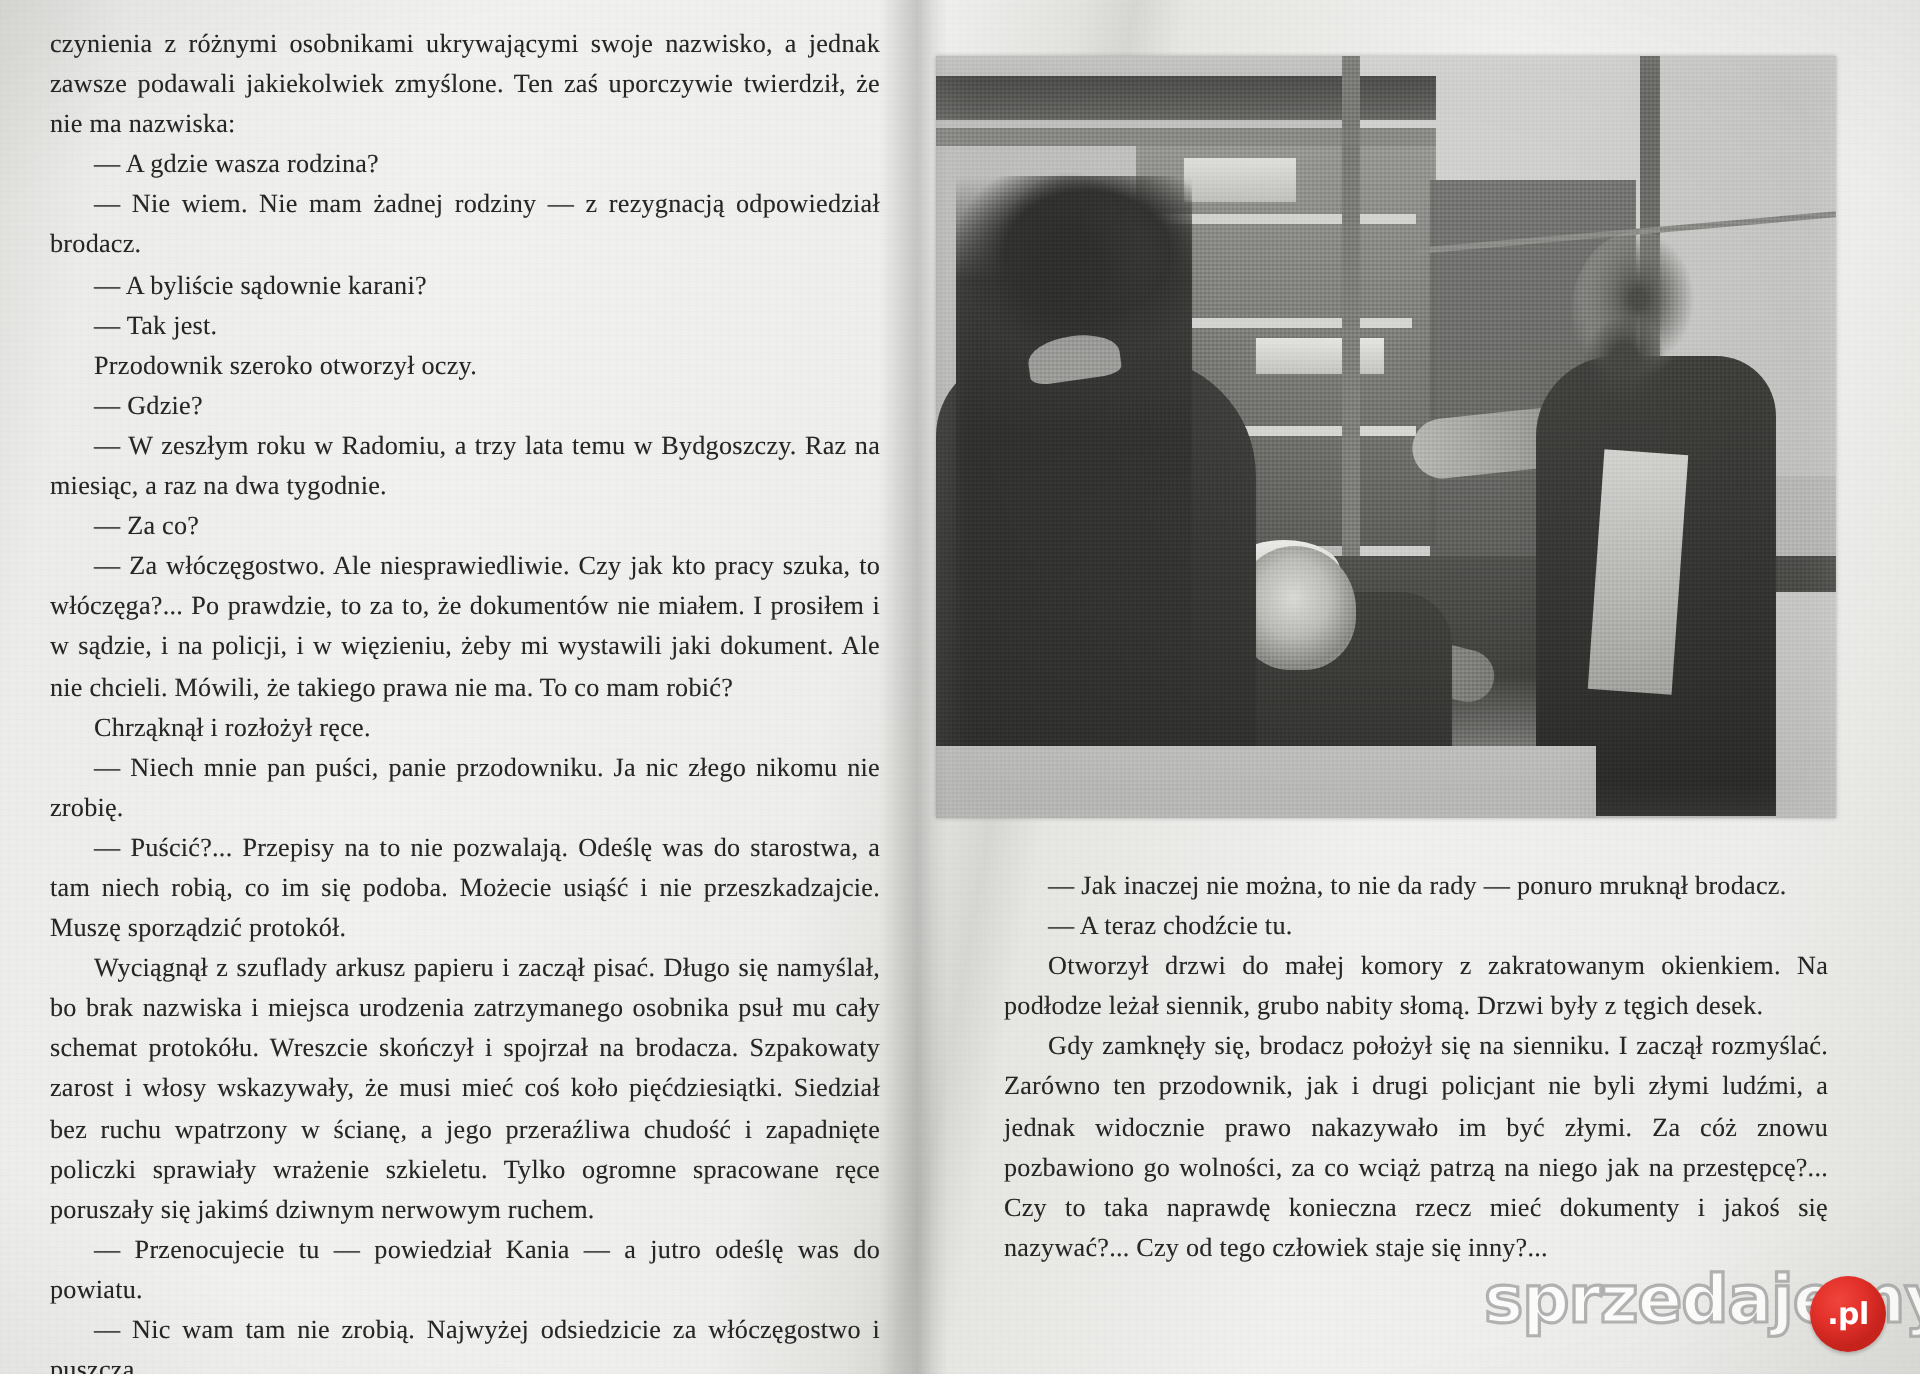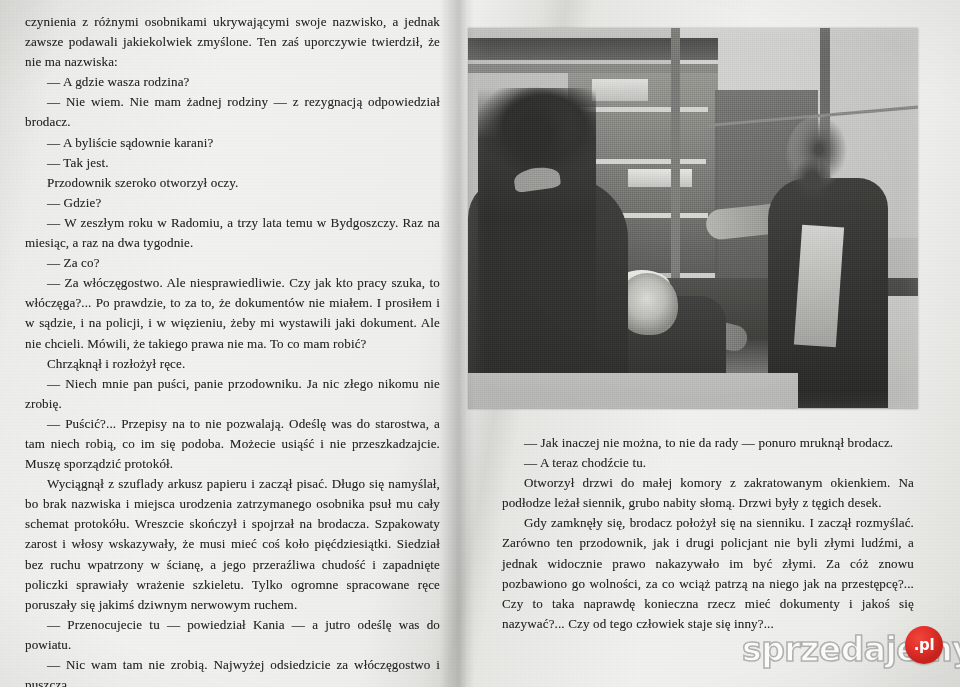--- a/index.html
+++ b/index.html
@@ -274,21 +274,21 @@
     font-size: 33px;
     letter-spacing: -.5px;
     color: rgba(255,255,255,.82);
     -webkit-text-stroke: 1.6px rgba(150,150,150,.75);
     text-stroke: 1.6px rgba(150,150,150,.75);
     opacity: .95;
   }
   .wm-badge {
     position: absolute;
     left: 163px;
-    top: 4px;
+    top: 16px;
     width: 38px;
     height: 38px;
     border-radius: 50%;
     background: radial-gradient(60% 60% at 38% 32%, #f0453c 0%, #e2312a 55%, #c7231d 100%);
     box-shadow: 0 1px 2px rgba(0,0,0,.25);
   }
   .wm-badge span {
     position: absolute;
     inset: 0;
     display: flex;

